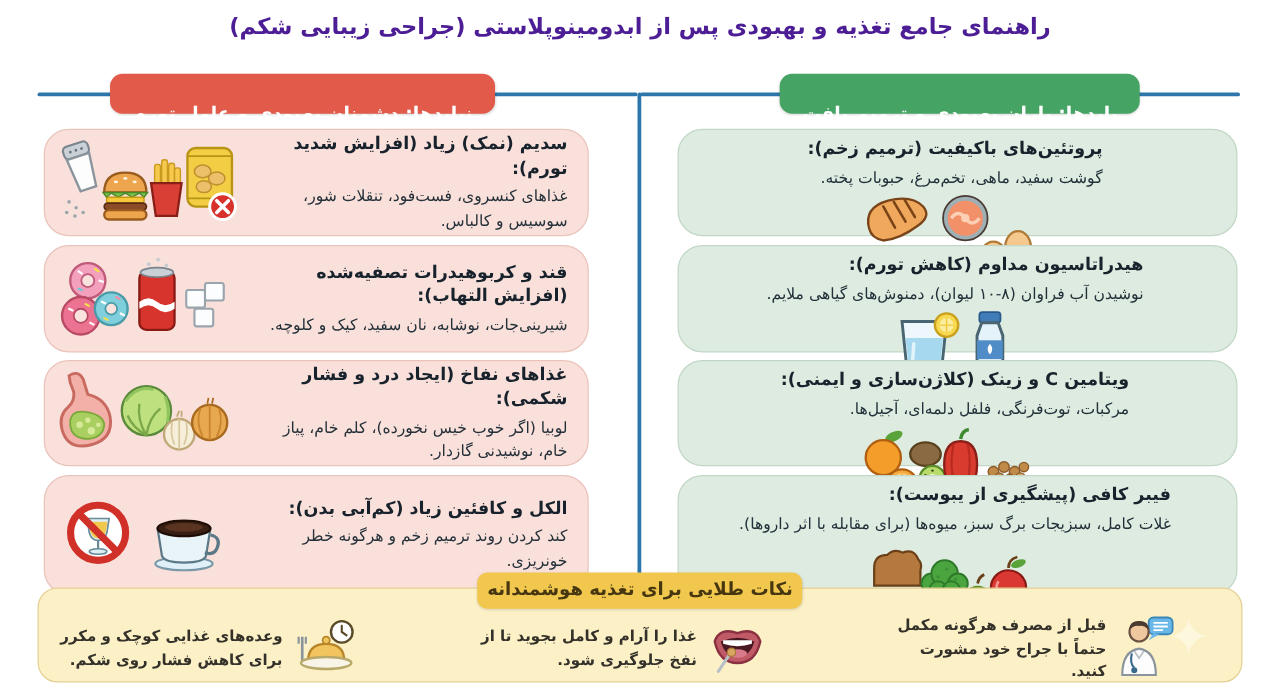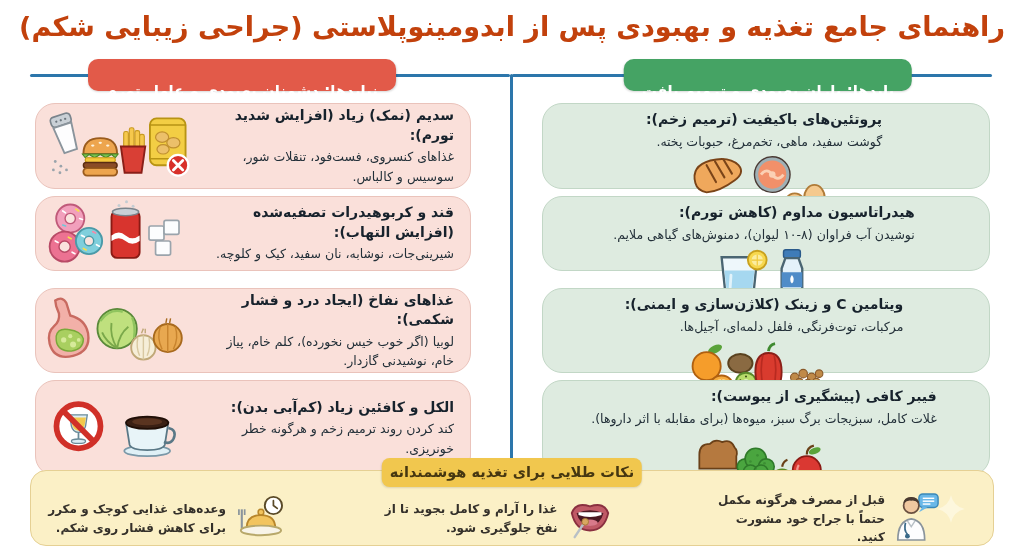--- a/index.html
+++ b/index.html
@@ -3,21 +3,21 @@
 <meta charset="utf-8">
 <style>
   * { margin:0; padding:0; box-sizing:border-box; }
   html,body { background:#fff; }
   #page {
     position:relative; width:1024px; height:559px; overflow:hidden;
     background:#ffffff; font-family:"DejaVu Sans", sans-serif;
   }
   .title {
     position:absolute; top:11px; left:0; width:100%; text-align:center;
-    font-size:27px; font-weight:bold; color:#c2410c; letter-spacing:-0.2px;
+    font-size:18px; font-weight:bold; color:#4c1d95; letter-spacing:-0.2px;
   }
   .hline { position:absolute; height:3px; background:#2c76ab; border-radius:2px; top:74px; }
   .hline.left-line  { left:30px;  width:480px; }
   .hline.right-line { left:512px; width:480px; }
   .vline { position:absolute; left:510px; top:74px; width:3px; height:388px; background:#2c76ab; border-radius:2px; }
   .col-badge {
     position:absolute; top:59px; transform:translateX(-50%);
     height:32px; line-height:32px; padding:16px 18px; border-radius:10px;
     color:#ffffff; font-size:15px; font-weight:bold; white-space:nowrap;
     box-shadow:0 1px 2px rgba(0,0,0,0.15);
@@ -25,21 +25,21 @@
   .badge-dont { left:242px; background:#e25a49; }
   .badge-do   { left:768px; background:#45a364; }
 
   .card {
     position:absolute; border-radius:20px; display:flex; align-items:center;
     padding:6px 16px 6px 6px;
   }
   .card.dont { left:35px;  width:436px; background:#fae0da; border:1.5px solid #eac3bb; }
   .card.do   { left:542px; width:448px; background:#deebe0; border:1.5px solid #c2d7c6;flex-direction:column; }
   .r1 { top:103px; height:86px; }
-  .r2 { top:196px; height:75px; }
+  .r2 { top:196px; height:86px; }
   .r3 { top:288px; height:85px; }
   .r4 { top:380px; height:96px; }
   .card-text { flex:1; padding-left:6px; }
   .card-title { font-size:14px; font-weight:bold; color:#17222c; line-height:1.4; }
   .card-body  { font-size:12.5px; color:#233039; line-height:1.55; margin-top:2px; }
   .card-art { flex:none; width:154px; display:flex; align-items:center; justify-content:center; }
 
   .tips-box {
     position:absolute; left:30px; top:470px; width:964px; height:76px;
     background:#fbf0c6; border:1.5px solid #e5d094; border-radius:16px;

